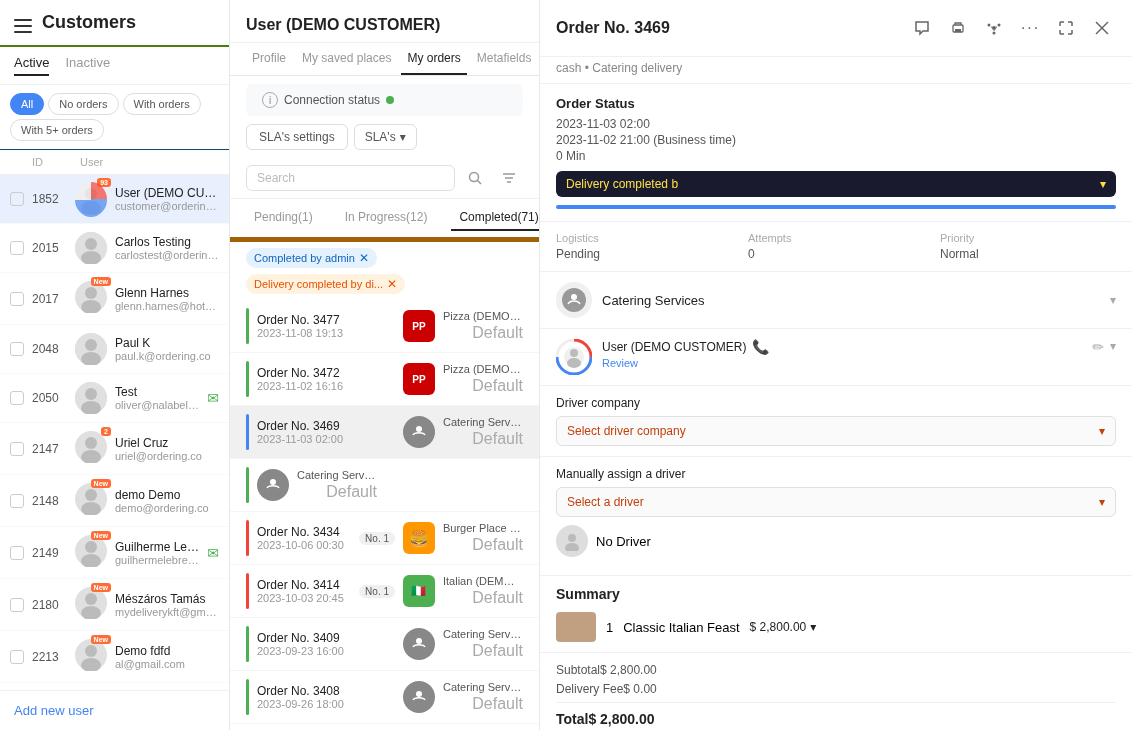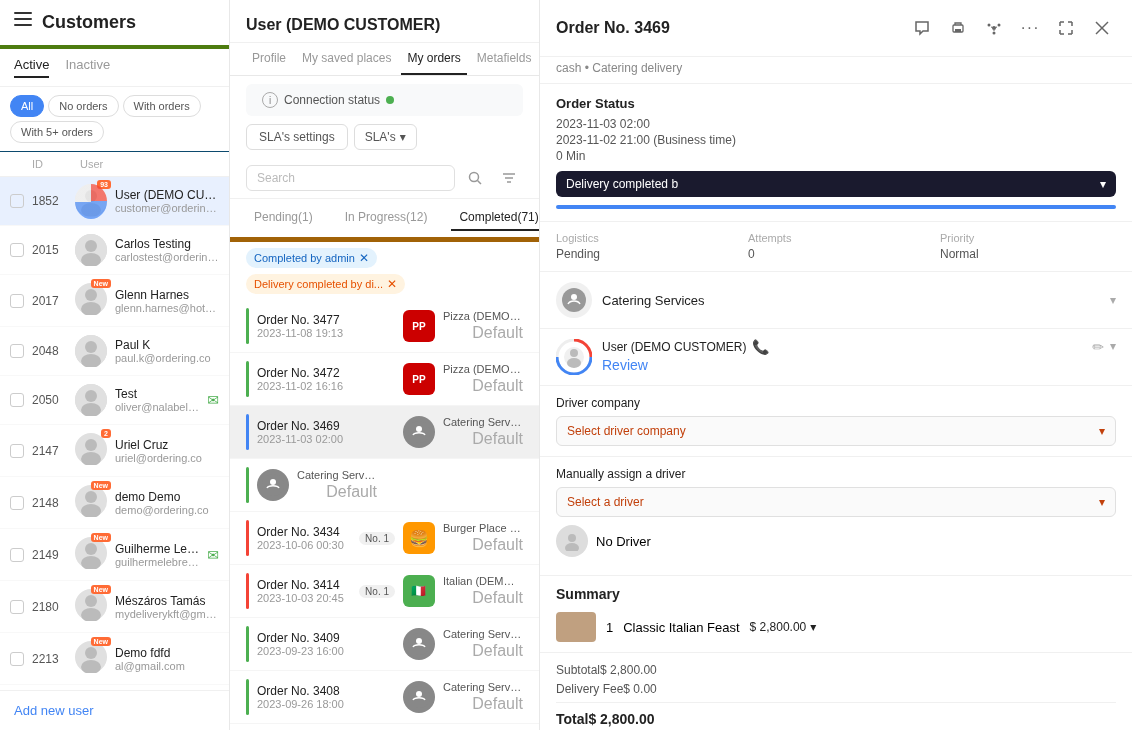--- a/index.html
+++ b/index.html
@@ -1,20 +1,20 @@
 <!DOCTYPE html>
 <html><head>
   <meta charset="utf-8">
   <style>
     * { box-sizing: border-box; margin: 0; padding: 0; }
     body { font-family: -apple-system, BlinkMacSystemFont, 'Segoe UI', sans-serif; font-size: 13px; background: #f5f5f5; display: flex; height: 730px; overflow: hidden; }
 
     
     .left-panel { width: 230px; background: #fff; border-right: 1px solid #e8e8e8; display: flex; flex-direction: column; height: 100%; }
-    .left-header { padding: 12px 14px; display: flex; align-items: flex-start; gap: 10px; border-bottom: 4px solid #4d7c0f; }
+    .left-header { padding: 12px 14px; display: flex; align-items: flex-end; gap: 10px; border-bottom: 2px solid #4d7c0f; }
     .hamburger-icon { width: 18px; height: 14px; display: flex; flex-direction: column; justify-content: space-between; cursor: pointer; }
     .hamburger-icon span { display: block; height: 2px; background: #333; border-radius: 1px; }
     .left-header h1 { font-size: 18px; font-weight: 600; color: #222; }
     .tabs-row { display: flex; gap: 16px; padding: 8px 14px; border-bottom: 1px solid #f0f0f0; }
     .tab-item { font-size: 13px; color: #999; cursor: pointer; padding-bottom: 4px; }
     .tab-item.active { color: #222; font-weight: 500; border-bottom: 2px solid #222; }
     .filter-row { display: flex; gap: 4px; padding: 8px 10px; flex-wrap: wrap; border-bottom: 1px solid #0c4a6e; }
     .filter-btn { padding: 4px 10px; border-radius: 16px; border: 1px solid #ddd; font-size: 11px; cursor: pointer; background: #fff; color: #555; }
     .filter-btn.active { background: #4285f4; color: #fff; border-color: #4285f4; }
     .table-header { display: flex; padding: 6px 10px; font-size: 11px; color: #aaa; border-bottom: 1px solid #f0f0f0; gap: 8px; align-items: center; }
@@ -74,36 +74,36 @@
     
     .right-panel { flex: 1; background: #fff; display: flex; flex-direction: column; height: 100%; overflow-y: auto; }
     .right-header { display: flex; align-items: center; padding: 14px 16px; border-bottom: 1px solid #f0f0f0; gap: 8px; }
     .right-header h3 { font-size: 16px; font-weight: 600; color: #222; flex: 1; }
     .icon-btn { width: 28px; height: 28px; display: flex; align-items: center; justify-content: center; cursor: pointer; color: #666; border-radius: 4px; }
     .right-subheader { padding: 4px 16px 8px; font-size: 12px; color: #888; border-bottom: 1px solid #f0f0f0; }
     .order-status-section { padding: 12px 16px; border-bottom: 1px solid #f0f0f0; }
     .order-status-section h4 { font-size: 13px; font-weight: 600; color: #222; margin-bottom: 6px; }
     .status-time { font-size: 12px; color: #555; margin-bottom: 2px; }
     .status-min { font-size: 12px; color: #555; margin-bottom: 8px; }
-    .status-dropdown { display: flex; align-items: center; justify-content: space-between; padding: 6px 10px; background: #1a1a2e; border-radius: 6px; color: #ffffff; font-size: 12px; cursor: pointer; }
+    .status-dropdown { display: flex; align-items: center; justify-content: space-between; padding: 6px 10px; background: #1a1a2e; border-radius: 6px; color: #fde047; font-size: 12px; cursor: pointer; }
     .progress-bar { height: 4px; background: #4285f4; border-radius: 2px; margin-top: 8px; width: 100%; }
     .logistics-row { display: flex; padding: 10px 16px; gap: 16px; border-bottom: 1px solid #f0f0f0; }
     .logistics-col { flex: 1; }
     .logistics-label { font-size: 11px; color: #aaa; margin-bottom: 3px; }
     .logistics-value { font-size: 12px; color: #555; }
     .section { padding: 10px 16px; border-bottom: 1px solid #f0f0f0; }
     .section-header { display: flex; align-items: center; justify-content: space-between; cursor: pointer; }
     .section-title { font-size: 13px; font-weight: 500; color: #222; }
     .chevron-down { color: #aaa; font-size: 12px; }
     .catering-logo { width: 36px; height: 36px; border-radius: 50%; background: #f0f0f0; display: flex; align-items: center; justify-content: center; overflow: hidden; }
     .user-section { display: flex; align-items: flex-start; gap: 10px; padding: 10px 16px; border-bottom: 1px solid #f0f0f0; }
     .user-info-col { flex: 1; }
     .user-name-row { display: flex; align-items: center; gap: 6px; }
     .user-name { font-size: 12px; font-weight: 500; color: #222; }
-    .review-link { font-size: 14px; color: #4285f4; cursor: pointer; display: block; margin-top: 2px; }
+    .review-link { font-size: 11px; color: #4285f4; cursor: pointer; display: block; margin-top: 2px; }
     .phone-icon { color: #aaa; font-size: 14px; }
     .user-actions { display: flex; gap: 6px; }
     .edit-icon { color: #aaa; font-size: 14px; cursor: pointer; }
     .driver-section { padding: 10px 16px; border-bottom: 1px solid #f0f0f0; }
     .driver-label { font-size: 12px; font-weight: 500; color: #222; margin-bottom: 6px; }
     .select-dropdown { width: 100%; padding: 7px 10px; border: 1px solid #e0e0e0; border-radius: 6px; font-size: 12px; color: #c2410c; background: #fafafa; display: flex; align-items: center; justify-content: space-between; cursor: pointer; }
     .no-driver-row { display: flex; align-items: center; gap: 8px; padding: 8px 0; }
     .no-driver-avatar { width: 32px; height: 32px; border-radius: 50%; background: #ddd; display: flex; align-items: center; justify-content: center; }
     .summary-section { padding: 10px 16px; border-bottom: 1px solid #f0f0f0; }
     .summary-title { font-size: 14px; font-weight: 600; color: #222; margin-bottom: 10px; }

